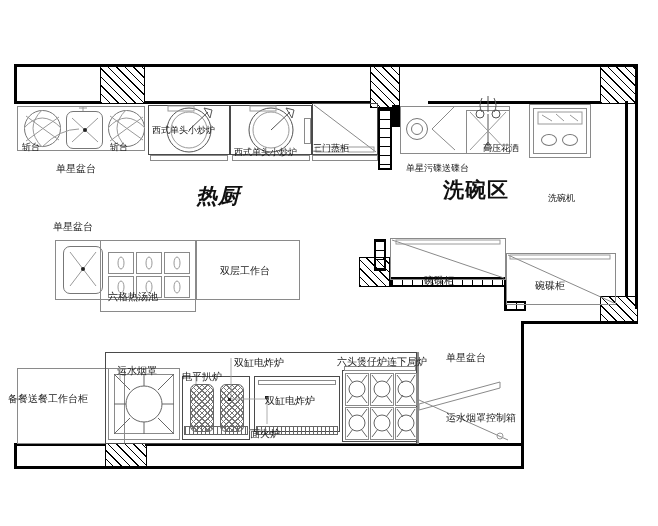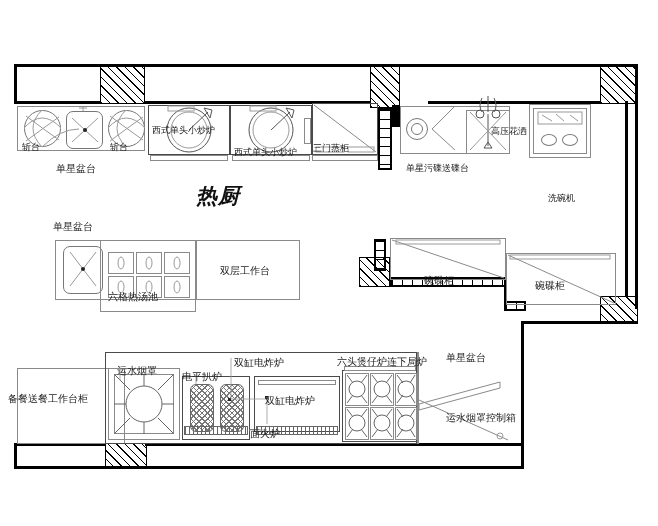--- a/index.html
+++ b/index.html
@@ -218,29 +218,30 @@
   </svg>
 
   <div class="thin" style="left:417px;top:352px;width:2px;height:92px;"></div>
   <svg width="658" height="526">
     <path class="diag" d="M419,404 L500,382 L500,388 L419,410 z" fill="#f4f4f4"></path>
     <path class="diag" d="M419,400 L508,440"></path>
     <circle class="gl" cx="500" cy="436" r="3"></circle>
   </svg>
 
   <div class="zone" style="left:196px;top:182px;font-style:italic;">热厨</div>
+  <div class="zone" style="left:443px;top:176px;">洗碗区</div>
 
   <div class="lbl sm" style="left:22px;top:143px;">斩台</div>
   <div class="lbl" style="left:56px;top:164px;">单星盆台</div>
   <div class="lbl sm" style="left:110px;top:143px;">斩台</div>
   <div class="lbl sm" style="left:152px;top:126px;">西式单头小炒炉</div>
   <div class="lbl sm" style="left:234px;top:148px;">西式单头小炒炉</div>
   <div class="lbl sm" style="left:313px;top:144px;">三门蒸柜</div>
   <div class="lbl sm" style="left:406px;top:156px;margin-top:8px;">单星污碟送碟台</div>
-  <div class="lbl sm" style="left:483px;top:127px;margin-left:8px;">高压花洒</div>
+  <div class="lbl sm" style="left:483px;top:144px;">高压花洒</div>
   <div class="lbl sm" style="left:548px;top:146px;margin-top:48px;">洗碗机</div>
   <div class="lbl" style="left:53px;top:222px;">单星盆台</div>
   <div class="lbl" style="left:108px;top:292px;">六格热汤池</div>
   <div class="lbl" style="left:220px;top:266px;">双层工作台</div>
   <div class="lbl" style="left:424px;top:276px;">碗碟柜</div>
   <div class="lbl" style="left:535px;top:281px;">碗碟柜</div>
   <div class="lbl" style="left:8px;top:394px;">备餐送餐工作台柜</div>
   <div class="lbl" style="left:117px;top:366px;">运水烟罩</div>
   <div class="lbl" style="left:182px;top:372px;">电平扒炉</div>
   <div class="lbl" style="left:234px;top:358px;">双缸电炸炉</div>

